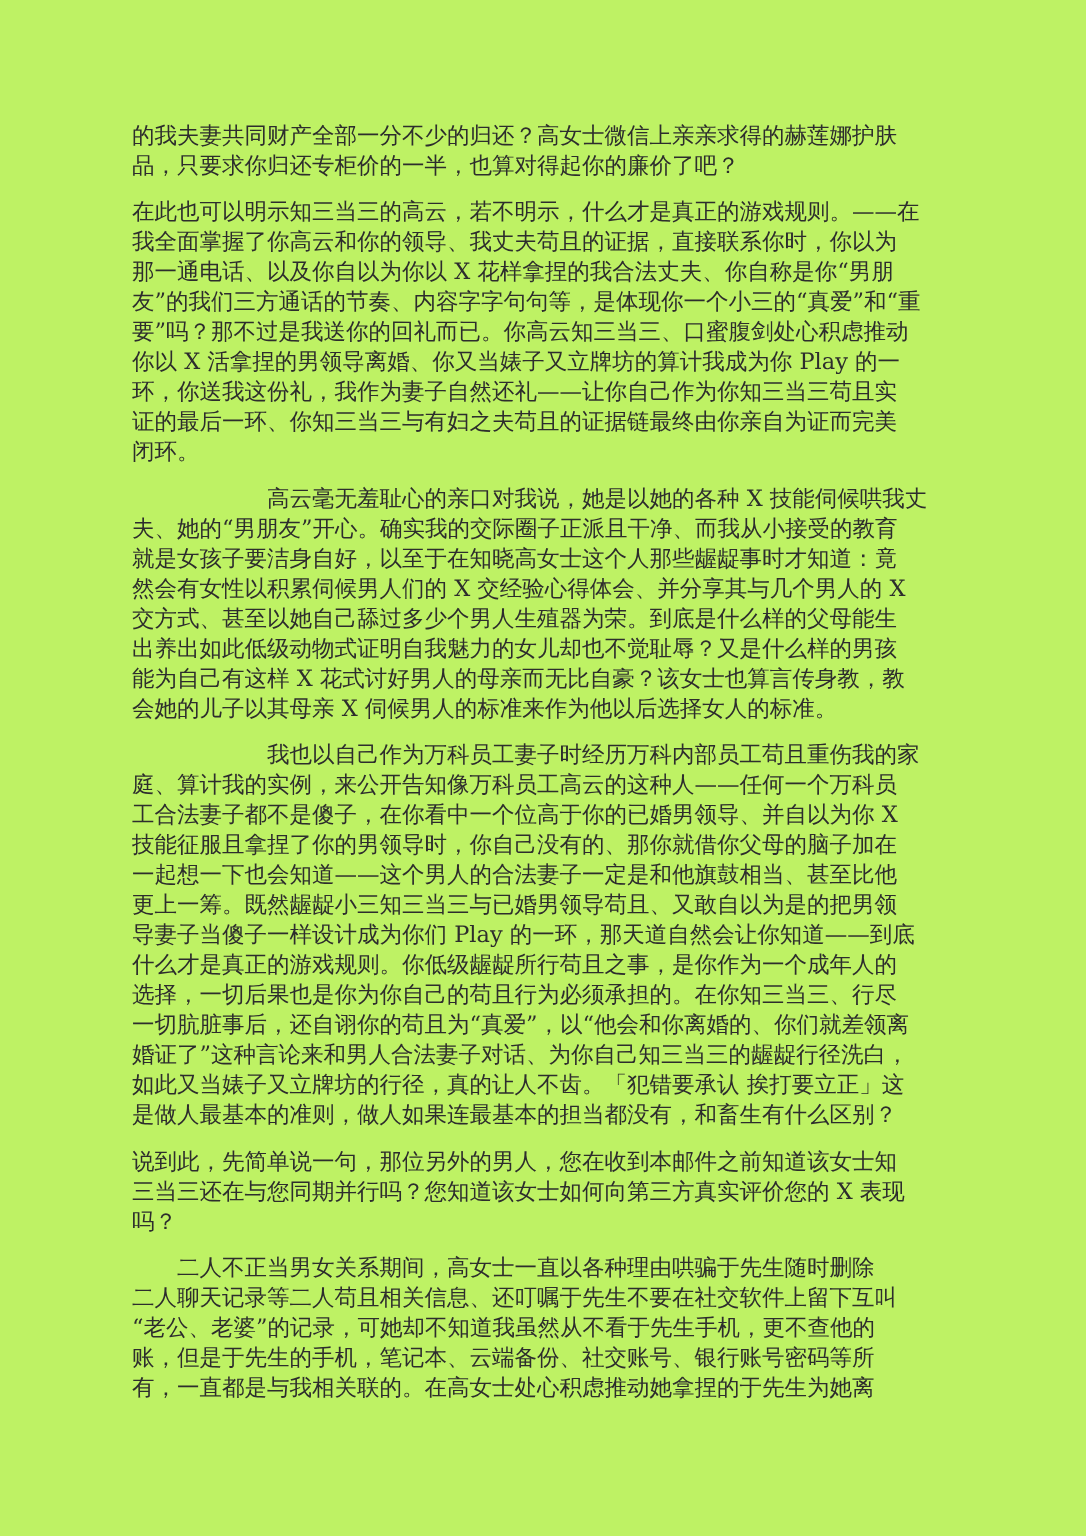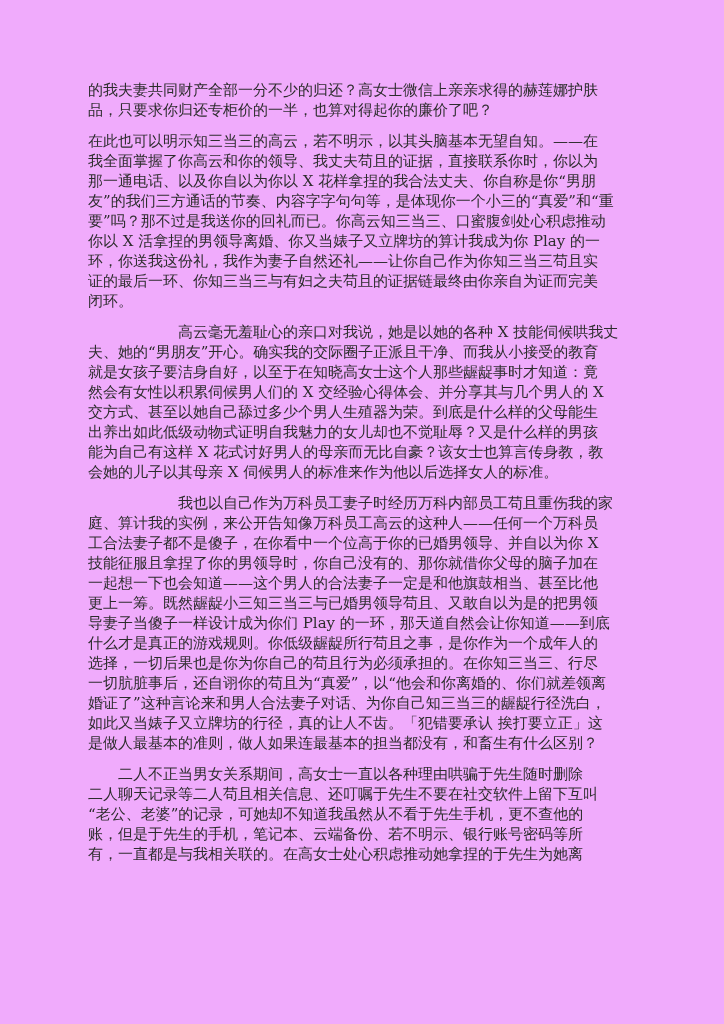--- a/index.html
+++ b/index.html
@@ -30,25 +30,25 @@
     white-space: pre-line;
     word-break: break-all;
   }
   .letter-body p:last-child {
     margin-bottom: 0;
   }
 </style>
 </head>
 <body>
 
-<div class="page" style="background: #f0abfc;">
+<div class="page" style="background: #bef264;">
   <div class="letter-body" style="color: rgb(45, 45, 45);">
     <p>的我夫妻共同财产全部一分不少的归还？高女士微信上亲亲求得的赫莲娜护肤
 品，只要求你归还专柜价的一半，也算对得起你的廉价了吧？</p>
-    <p>在此也可以明示知三当三的高云，若不明示，以其头脑基本无望自知。——在
+    <p>在此也可以明示知三当三的高云，若不明示，什么才是真正的游戏规则。——在
 我全面掌握了你高云和你的领导、我丈夫苟且的证据，直接联系你时，你以为
 那一通电话、以及你自以为你以 X 花样拿捏的我合法丈夫、你自称是你“男朋
 友”的我们三方通话的节奏、内容字字句句等，是体现你一个小三的“真爱”和“重
 要”吗？那不过是我送你的回礼而已。你高云知三当三、口蜜腹剑处心积虑推动
 你以 X 活拿捏的男领导离婚、你又当婊子又立牌坊的算计我成为你 Play 的一
 环，你送我这份礼，我作为妻子自然还礼——让你自己作为你知三当三苟且实
 证的最后一环、你知三当三与有妇之夫苟且的证据链最终由你亲自为证而完美
 闭环。</p>
     <p>　　　　　　高云毫无羞耻心的亲口对我说，她是以她的各种 X 技能伺候哄我丈
 夫、她的“男朋友”开心。确实我的交际圈子正派且干净、而我从小接受的教育
@@ -64,19 +64,22 @@
 技能征服且拿捏了你的男领导时，你自己没有的、那你就借你父母的脑子加在
 一起想一下也会知道——这个男人的合法妻子一定是和他旗鼓相当、甚至比他
 更上一筹。既然龌龊小三知三当三与已婚男领导苟且、又敢自以为是的把男领
 导妻子当傻子一样设计成为你们 Play 的一环，那天道自然会让你知道——到底
 什么才是真正的游戏规则。你低级龌龊所行苟且之事，是你作为一个成年人的
 选择，一切后果也是你为你自己的苟且行为必须承担的。在你知三当三、行尽
 一切肮脏事后，还自诩你的苟且为“真爱”，以“他会和你离婚的、你们就差领离
 婚证了”这种言论来和男人合法妻子对话、为你自己知三当三的龌龊行径洗白，
 如此又当婊子又立牌坊的行径，真的让人不齿。「犯错要承认 挨打要立正」这
 是做人最基本的准则，做人如果连最基本的担当都没有，和畜生有什么区别？</p>
+    <p>说到此，先简单说一句，那位另外的男人，您在收到本邮件之前知道该女士知
+三当三还在与您同期并行吗？您知道该女士如何向第三方真实评价您的 X 表现
+吗？</p>
     <p>　　二人不正当男女关系期间，高女士一直以各种理由哄骗于先生随时删除
 二人聊天记录等二人苟且相关信息、还叮嘱于先生不要在社交软件上留下互叫
 “老公、老婆”的记录，可她却不知道我虽然从不看于先生手机，更不查他的
-账，但是于先生的手机，笔记本、云端备份、若不明示、银行账号密码等所
+账，但是于先生的手机，笔记本、云端备份、社交账号、银行账号密码等所
 有，一直都是与我相关联的。在高女士处心积虑推动她拿捏的于先生为她离</p>
   </div>
 </div>
 
 </body></html>

